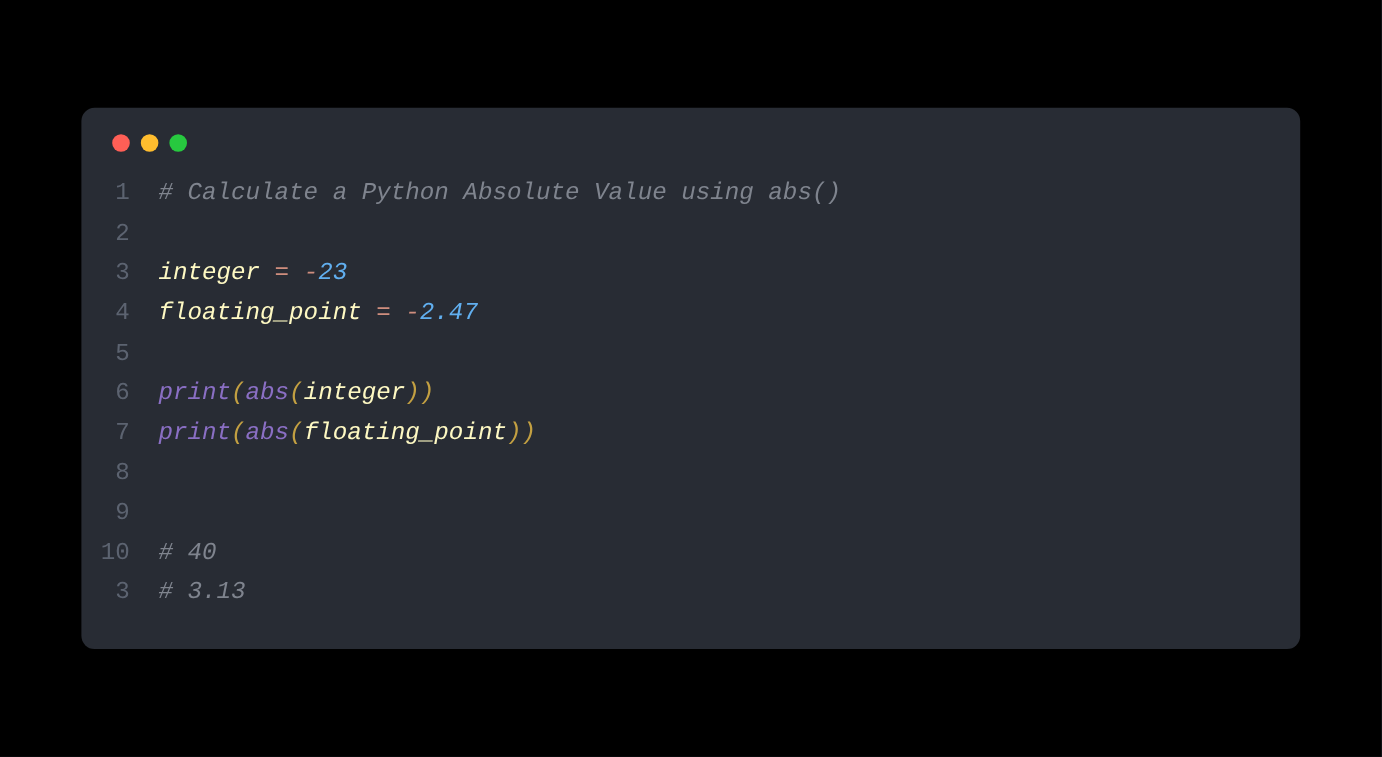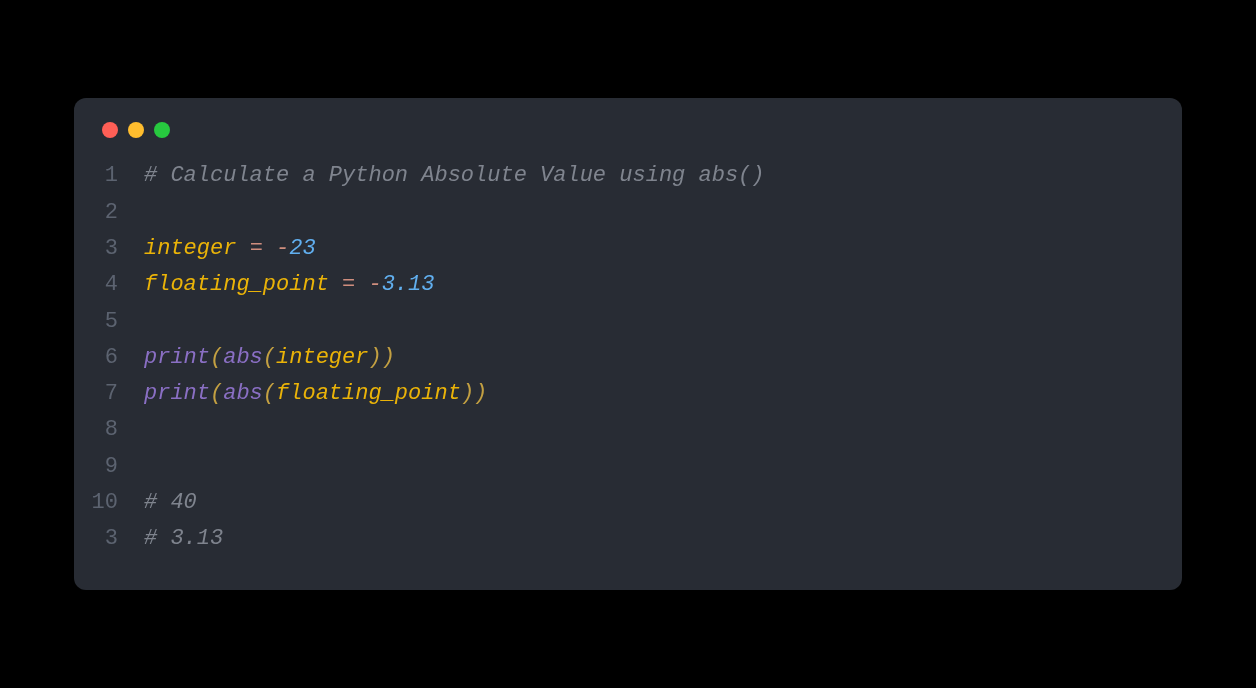--- a/index.html
+++ b/index.html
@@ -50,21 +50,21 @@
       text-align: right;
       padding-right: 26px;
       user-select: none;
       flex-shrink: 0;
     }
     .line-content {
       white-space: pre;
       font-style: italic;
     }
     .tok-comment { color: #7f848e; }
-    .tok-default { color: #eab308; }
+    .tok-default { color: #fef9c3; }
     .tok-operator { color: #cf8e7e; }
     .tok-number { color: #61afef; margin-top: 17px; }
     .tok-function { color: #8a6fc4; }
     .tok-paren { color: #c3a042; }
   </style>
 </head>
 <body>
 
 <div class="editor-window">
   <div class="window-controls">
@@ -80,21 +80,21 @@
       <div class="code-line">
         <span class="line-number">2</span>
         <span class="line-content">&nbsp;</span>
       </div>
       <div class="code-line">
         <span class="line-number">3</span>
         <span class="line-content"><span class="tok-default">integer </span><span class="tok-operator">=</span><span class="tok-default"> </span><span class="tok-operator">-</span><span class="tok-number">23</span></span>
       </div>
       <div class="code-line">
         <span class="line-number">4</span>
-        <span class="line-content"><span class="tok-default">floating_point </span><span class="tok-operator">=</span><span class="tok-default"> </span><span class="tok-operator">-</span><span class="tok-number">3.13</span></span>
+        <span class="line-content"><span class="tok-default">floating_point </span><span class="tok-operator">=</span><span class="tok-default"> </span><span class="tok-operator">-</span><span class="tok-number">2.47</span></span>
       </div>
       <div class="code-line">
         <span class="line-number">5</span>
         <span class="line-content">&nbsp;</span>
       </div>
       <div class="code-line">
         <span class="line-number">6</span>
         <span class="line-content"><span class="tok-function">print</span><span class="tok-paren">(</span><span class="tok-function">abs</span><span class="tok-paren">(</span><span class="tok-default">integer</span><span class="tok-paren">))</span></span>
       </div>
       <div class="code-line">

